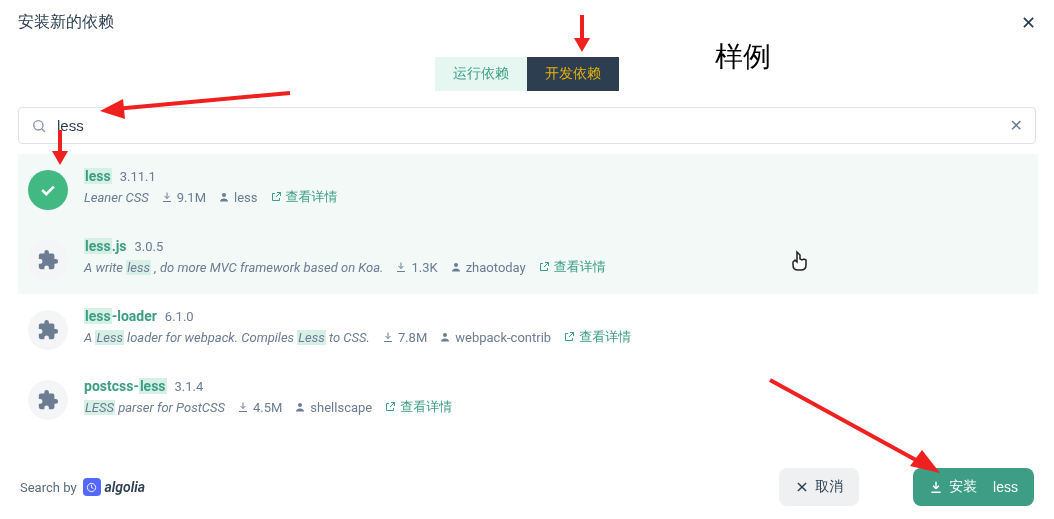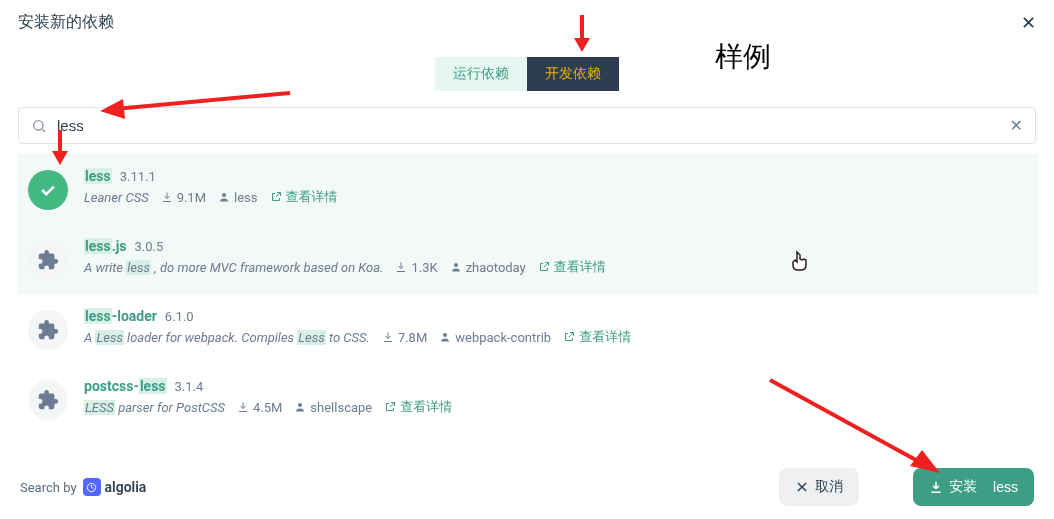--- a/index.html
+++ b/index.html
@@ -185,20 +185,21 @@
       background: #5468ff;
       border-radius: 4px;
       display: inline-flex;
       align-items: center;
       justify-content: center;
     }
     .algolia-text {
       font-weight: 600;
       color: #2c3e50;
       font-size: 14px;
+      font-style: italic;
     }
     .footer-actions {
       display: flex;
       gap: 12px;
     }
     .btn {
       display: inline-flex;
       align-items: center;
       gap: 6px;
       padding: 10px 16px;

